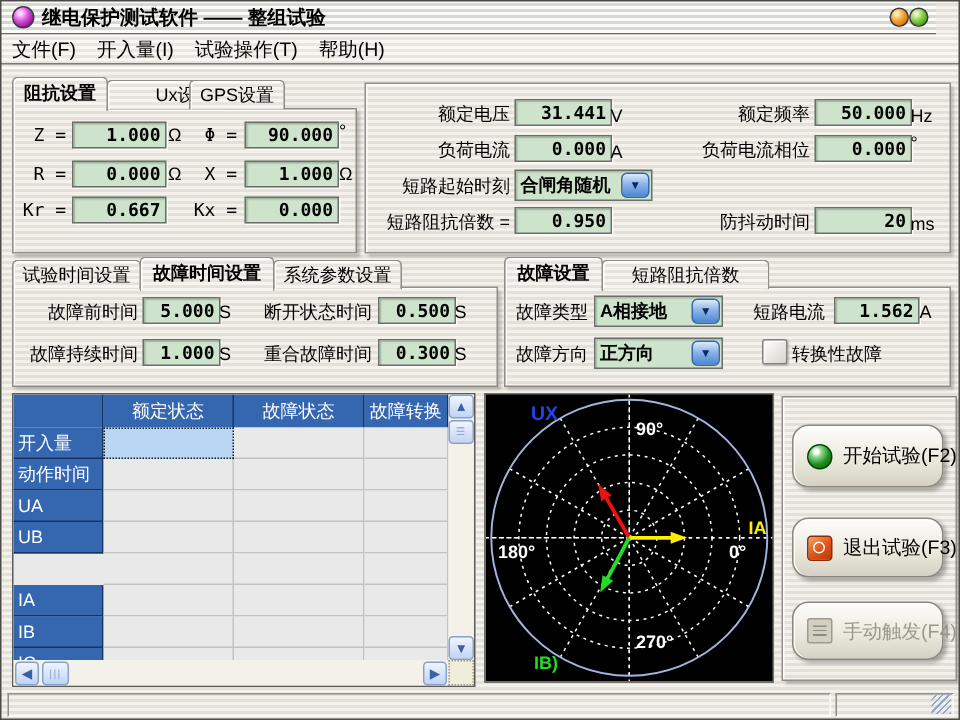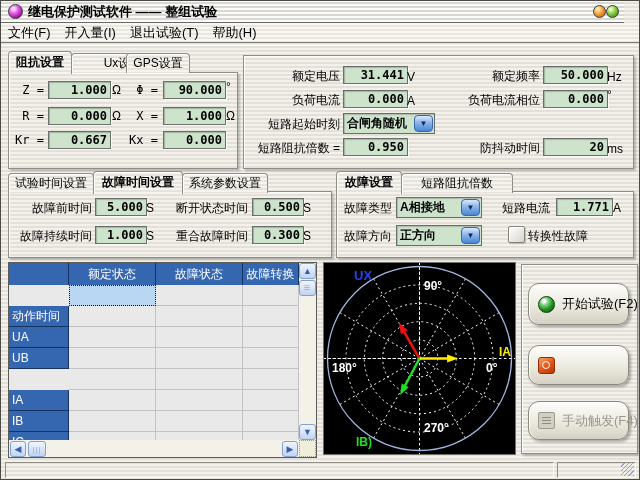--- a/index.html
+++ b/index.html
@@ -142,21 +142,21 @@
 <div class="titlebar">
   <span class="orb magenta"></span>
   <span class="title-text">继电保护测试软件 —— 整组试验</span>
   <span class="orb orange"></span>
   <span class="orb green"></span>
 </div>
 
 <div class="menubar">
   <span class="mi">文件(F)</span>
   <span class="mi">开入量(I)</span>
-  <span class="mi">退出试验(T)</span>
+  <span class="mi">试验操作(T)</span>
   <span class="mi">帮助(H)</span>
 </div>
 <div class="menu-groove"></div>
 
 <div class="tab active" style="left:8px;top:51px;width:62px;">阻抗设置</div>
 <div class="tab" style="left:71px;top:53px;width:54px;padding-left:24px;">Ux设置</div>
 <div class="tab" style="left:126px;top:53px;width:62px;">GPS设置</div>
 <div class="panel" style="left:8px;top:72px;width:228px;height:95px;"></div>
 
 <div class="lbl r mono" style="left:8px;top:83px;width:36px;">Z =</div>
@@ -228,38 +228,39 @@
 <div class="tab active" style="left:336px;top:171px;width:64px;">故障设置</div>
 <div class="tab" style="left:401px;top:173px;width:110px;">短路阻抗倍数</div>
 <div class="panel" style="left:336px;top:191px;width:296px;height:65px;"></div>
 
 <div class="lbl" style="left:344px;top:200px;">故障类型</div>
 <div class="combo" style="left:396px;top:197px;width:84px;">
   <span class="val">A相接地</span>
   <span class="btn">▼</span>
 </div>
 <div class="lbl" style="left:502px;top:200px;">短路电流</div>
-<div class="field" style="left:556px;top:198px;width:52px;">1.771</div>
+<div class="field" style="left:556px;top:198px;width:52px;">1.562</div>
 <div class="unit" style="left:613px;top:201px;">A</div>
 
 <div class="lbl" style="left:344px;top:228px;">故障方向</div>
 <div class="combo" style="left:396px;top:225px;width:84px;">
   <span class="val">正方向</span>
   <span class="btn">▼</span>
 </div>
 <div class="checkbox" style="left:508px;top:226px;"></div>
 <div class="lbl" style="left:528px;top:228px;">转换性故障</div>
 
 <div class="tbl-widget">
   <div class="tbl">
     <div class="th" style="left:0;top:0;width:60px;"></div>
     <div class="th" style="left:60px;top:0;width:87px;">额定状态</div>
     <div class="th" style="left:147px;top:0;width:87px;">故障状态</div>
     <div class="th" style="left:234px;top:0;width:56px;">故障转换</div>
 
+    <div class="rh" style="left:0;top:22px;width:60px;">开入量</div>
     <div class="cell sel" style="left:60px;top:22px;width:87px;"></div>
     <div class="cell" style="left:147px;top:22px;width:87px;"></div>
     <div class="cell" style="left:234px;top:22px;width:56px;"></div>
 
     <div class="rh" style="left:0;top:43px;width:60px;">动作时间</div>
     <div class="cell" style="left:60px;top:43px;width:87px;"></div>
     <div class="cell" style="left:147px;top:43px;width:87px;"></div>
     <div class="cell" style="left:234px;top:43px;width:56px;"></div>
 
     <div class="rh" style="left:0;top:64px;width:60px;">UA</div>
@@ -341,20 +342,21 @@
   <div class="plabel" style="left: 32px; top: 172px; color: rgb(34, 221, 34);">IB)</div>
 </div>
 
 <div class="panel" style="left:521px;top:264px;width:115px;height:188px;"></div>
 <div class="action-btn" style="left:528px;top:283px;width:101px;height:42px;">
   <span class="icon-start"></span>
   <span>开始试验(F2)</span>
 </div>
 <div class="action-btn" style="left:528px;top:345px;width:101px;height:40px;">
   <span class="icon-exit"></span>
+  <span>退出试验(F3)</span>
 </div>
 <div class="action-btn disabled" style="left:528px;top:401px;width:101px;height:39px;">
   <span class="icon-manual"></span>
   <span>手动触发(F4)</span>
 </div>
 
 <div class="status" style="left:5px;width:547px;"></div>
 <div class="status" style="left:557px;width:77px;">
   <span class="grip"></span>
 </div>

